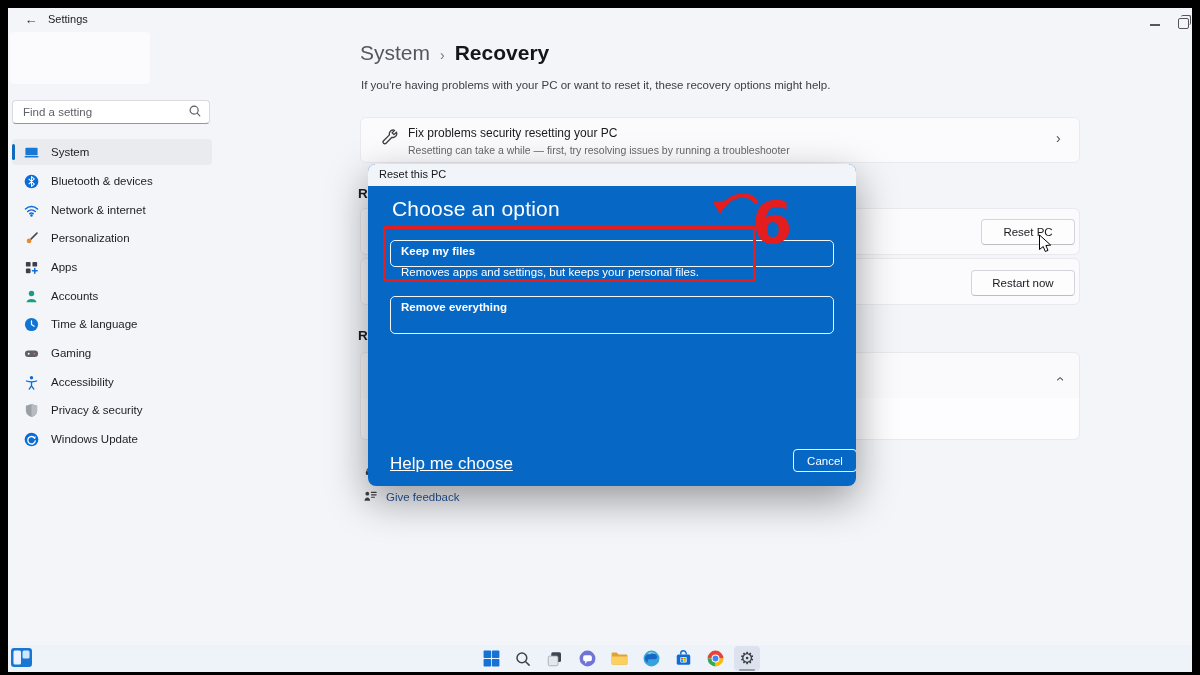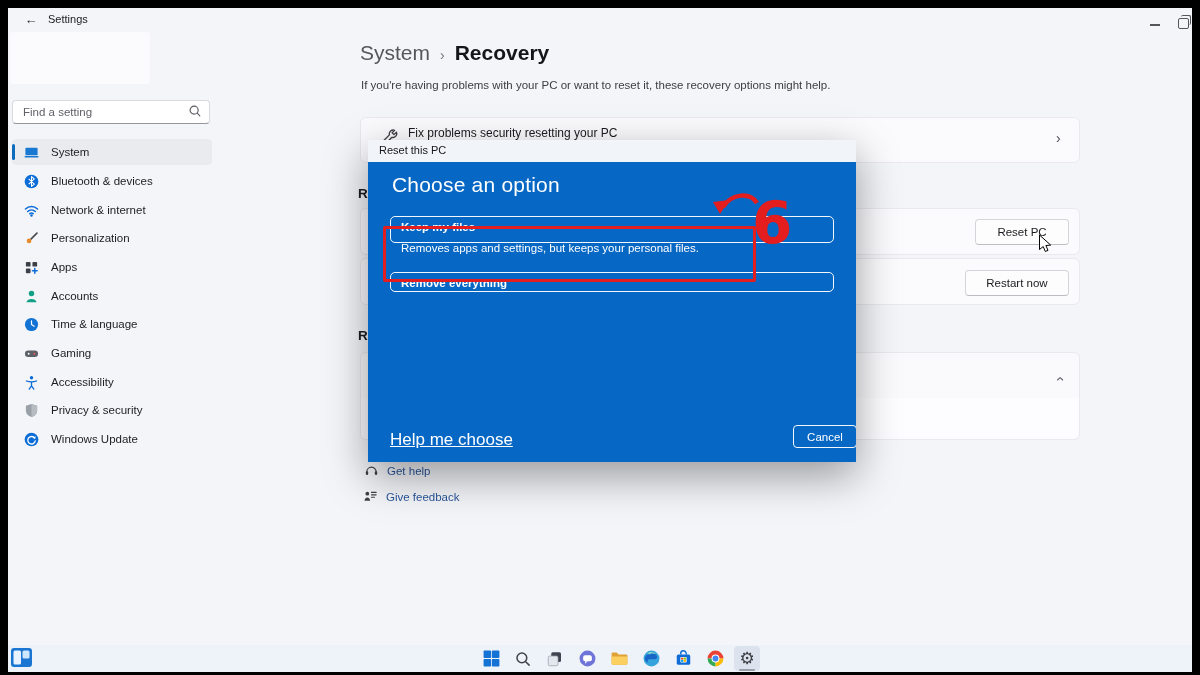--- a/index.html
+++ b/index.html
@@ -35,38 +35,38 @@
   #fix-icon{left:372px;top:120px;}
   #fix-title{left:400px;top:118px;font-size:12px;color:#1b1b1f;}
   #fix-desc{left:400px;top:136px;font-size:10.5px;color:#66666d;}
   .chev-right{font-size:14px;color:#4c4c52;}
   #fix-chev{left:1048px;top:122px;cursor:pointer;}
   .section-hdr{left:350px;font-size:13.5px;font-weight:600;color:#1d1d22;}
   #hdr-recovery{top:178px;}
   #hdr-related{top:320px;}
   #card-reset{left:352px;top:200px;width:720px;height:47px;}
   #card-restart{left:352px;top:250px;width:720px;height:47px;}
-  .push-btn{position:absolute;background:#fdfdfe;border:1px solid #d4d4da;border-bottom-color:#bcbcc2;border-radius:4px;font-size:11.5px;color:#1b1b1f;display:flex;align-items:center;justify-content:center;cursor:pointer;font-family:"Liberation Sans",sans-serif;}
+  .push-btn{position:absolute;background:#fdfdfe;border:1px solid #d4d4da;border-bottom-color:#bcbcc2;border-radius:4px;font-size:11.5px;color:#1b1b1f;display:flex;align-items:center;justify-content:center;cursor:pointer;font-family:"Liberation Sans",sans-serif;margin-left:6px;}
   #btn-reset{left:967px;top:211px;width:92px;height:24px;}
   #btn-restart{left:957px;top:262px;width:102px;height:24px;}
   #card-expand{left:352px;top:344px;width:720px;height:47px;background:#fafafc;border:1px solid #e9e9ee;border-radius:6px 6px 0 0;box-sizing:border-box;cursor:pointer;}
   #card-expand-body{left:352px;top:390px;width:720px;height:42px;background:#fdfdff;border:1px solid #e9e9ee;border-top:none;border-radius:0 0 6px 6px;box-sizing:border-box;}
   #expand-chev{left:1049px;top:363px;transform:rotate(-90deg);font-size:14px;color:#4c4c52;cursor:pointer;}
   .footer-link-row{display:flex;align-items:center;gap:8px;cursor:pointer;}
   #get-help-row{left:356px;top:455px;}
   #feedback-row{left:355px;top:481px;}
   .footer-link{font-size:11.5px;color:#29569b;}
   
-  #dialog{left:360px;top:132px;width:488px;height:322px;border-radius:0;box-shadow:0 14px 40px rgba(0,0,0,.38);z-index:10;overflow:hidden;background:#0667c4;}
+  #dialog{left:360px;top:156px;width:488px;height:322px;border-radius:8px;box-shadow:0 14px 40px rgba(0,0,0,.38);z-index:10;overflow:hidden;background:#0667c4;}
   #dialog-titlebar{left:0;top:0;width:488px;height:22px;background:#f1f4f9;}
   #dialog-title{left:11px;top:4px;font-size:11px;color:#16161a;}
   #dialog-heading{left:24px;top:33px;font-size:21px;font-weight:300;color:#fff;letter-spacing:.2px;}
   .dlg-option{position:absolute;left:22px;width:444px;border:1.4px solid rgba(255,255,255,.95);border-radius:5px;box-sizing:border-box;padding:4px 10px;cursor:pointer;}
   #opt-keep{top:76px;height:27px;}
-  #opt-remove{top:132px;height:20px;}
+  #opt-remove{top:132px;height:38px;}
   .dlg-opt-title{font-size:11.5px;font-weight:700;color:#fff;}
   .dlg-opt-desc{font-size:11.5px;color:#fff;margin-top:9px;}
   #help-link{left:22px;top:290px;font-size:17px;color:#fff;text-decoration:underline;cursor:pointer;}
   #btn-cancel{left:425px;top:285px;width:62px;height:21px;background:transparent;border:1.4px solid rgba(255,255,255,.95);border-radius:4px;color:#fff;font-size:11.5px;display:flex;align-items:center;justify-content:center;cursor:pointer;}
   
   #anno-rect{left:375px;top:218px;width:367px;height:50px;border:3px solid #e41e1e;border-radius:2px;z-index:20;}
   #anno-num{left:744px;top:186px;font-size:58px;font-weight:800;color:#e41e1e;z-index:20;line-height:1;font-family:"DejaVu Sans",sans-serif;}
   #anno-arrow{left:702px;top:182px;z-index:20;}
   
   #cursor{left:1038px;top:234px;z-index:30;}

